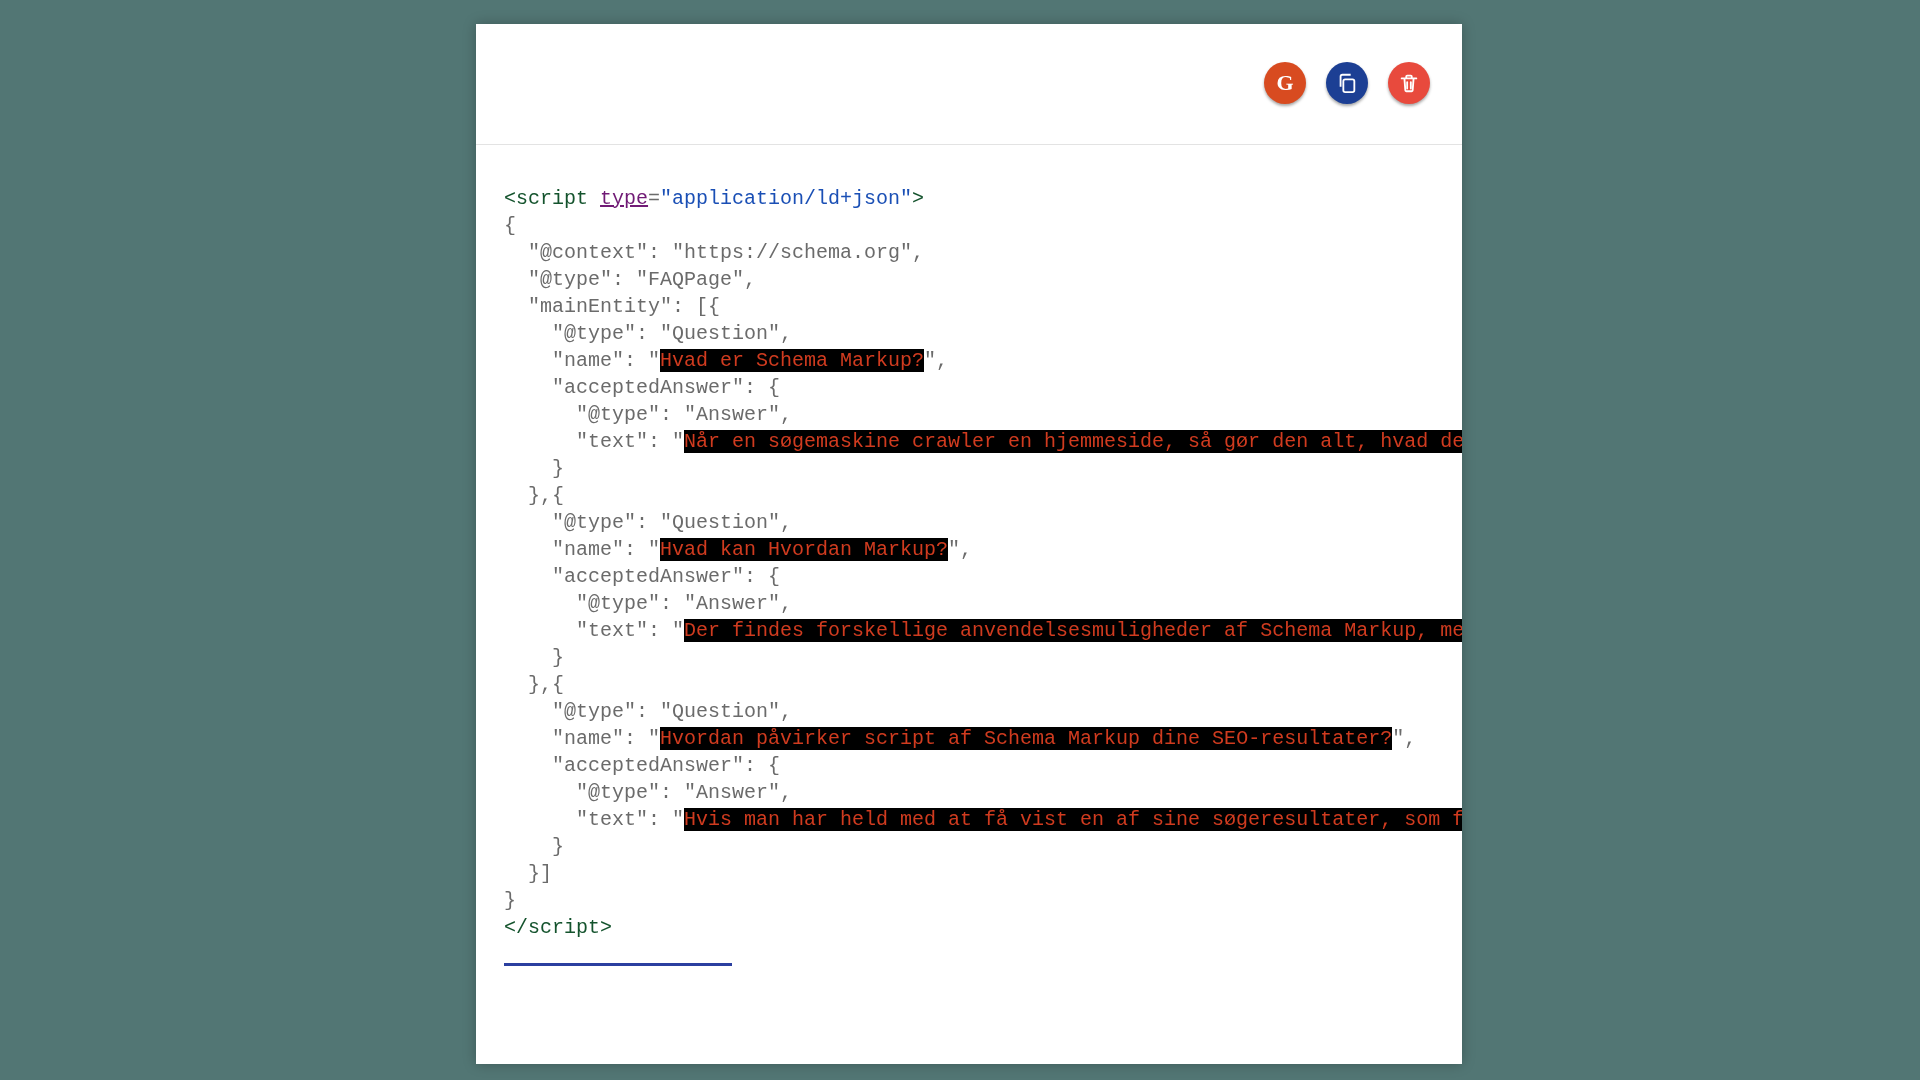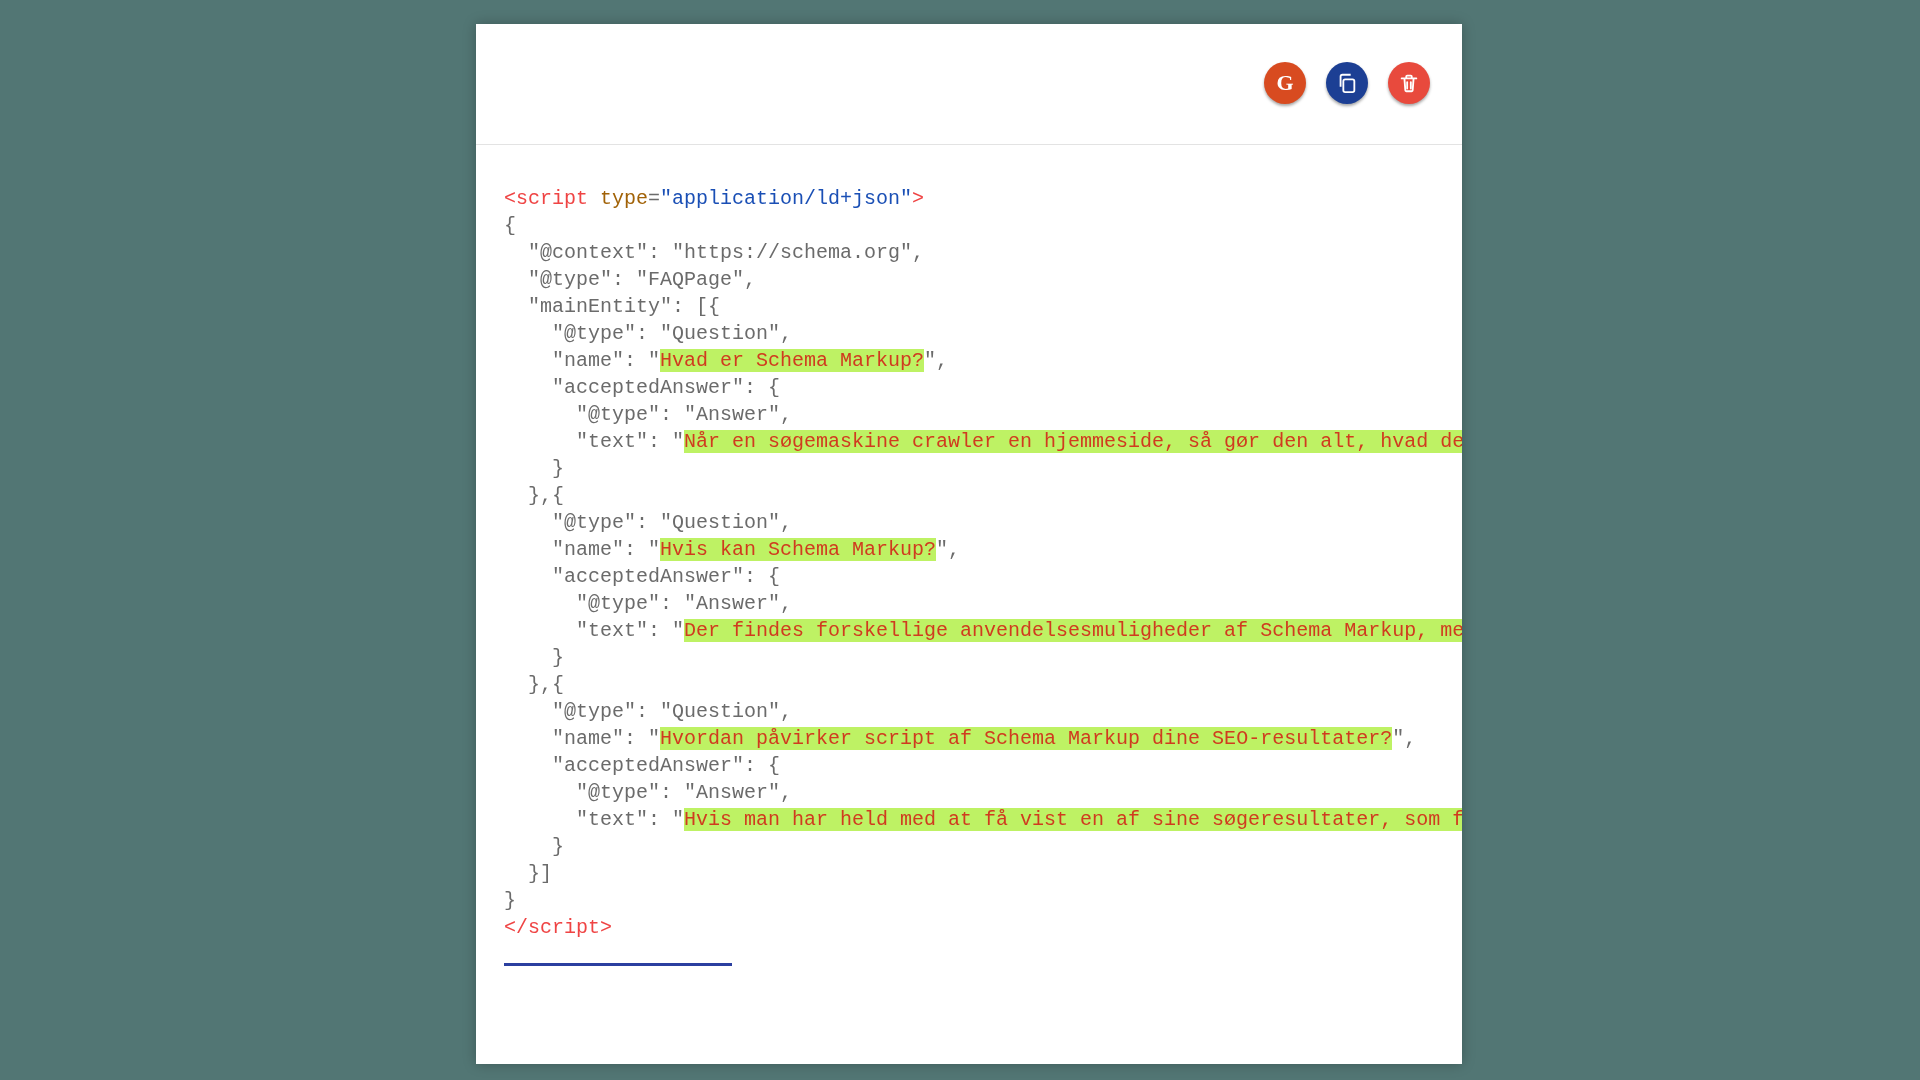--- a/index.html
+++ b/index.html
@@ -49,24 +49,24 @@
   .c-trash  { background: #e84a3d; }
   .c-copy svg, .c-trash svg { width: 22px; height: 22px; }
   .code {
     padding: 40px 28px;
     font-size: 20px;
     line-height: 27px;
     white-space: pre;
     color: #6b6b6b;
     overflow: hidden;
   }
-  .tag    { color: #ef4444; }
-  .attr   { color: #a16207; }
+  .tag    { color: #14532d; }
+  .attr   { color: #701a75; text-decoration: underline; }
   .attrv  { color: #1a4fb5; }
-  .hl     { background: #bef264; color: #d03b1f; }
+  .hl     { background: #000000; color: #d03b1f; }
   .cursor {
     display: inline-block;
     vertical-align: -6px;
     border-bottom: 3px solid #2b3fa0;
     width: 228px;
     height: 0;
   }
 </style>
 </head>
 <body>
@@ -99,21 +99,21 @@
 <span>  "@type": "FAQPage",</span>
 <span>  "mainEntity": [{</span>
 <span>    "@type": "Question",</span>
 <span>    "name": "</span><span class="hl">Hvad er Schema Markup?</span><span>",</span>
 <span>    "acceptedAnswer": {</span>
 <span>      "@type": "Answer",</span>
 <span>      "text": "</span><span class="hl">Når en søgemaskine crawler en hjemmeside, så gør den alt, hvad den kan for</span>
 <span>    }</span>
 <span>  },{</span>
 <span>    "@type": "Question",</span>
-<span>    "name": "</span><span class="hl">Hvis kan Schema Markup?</span><span>",</span>
+<span>    "name": "</span><span class="hl">Hvad kan Hvordan Markup?</span><span>",</span>
 <span>    "acceptedAnswer": {</span>
 <span>      "@type": "Answer",</span>
 <span>      "text": "</span><span class="hl">Der findes forskellige anvendelsesmuligheder af Schema Markup, men fælles </span>
 <span>    }</span>
 <span>  },{</span>
 <span>    "@type": "Question",</span>
 <span>    "name": "</span><span class="hl">Hvordan påvirker script af Schema Markup dine SEO-resultater?</span><span>",</span>
 <span>    "acceptedAnswer": {</span>
 <span>      "@type": "Answer",</span>
 <span>      "text": "</span><span class="hl">Hvis man har held med at få vist en af sine søgeresultater, som f.eks. en </span>

